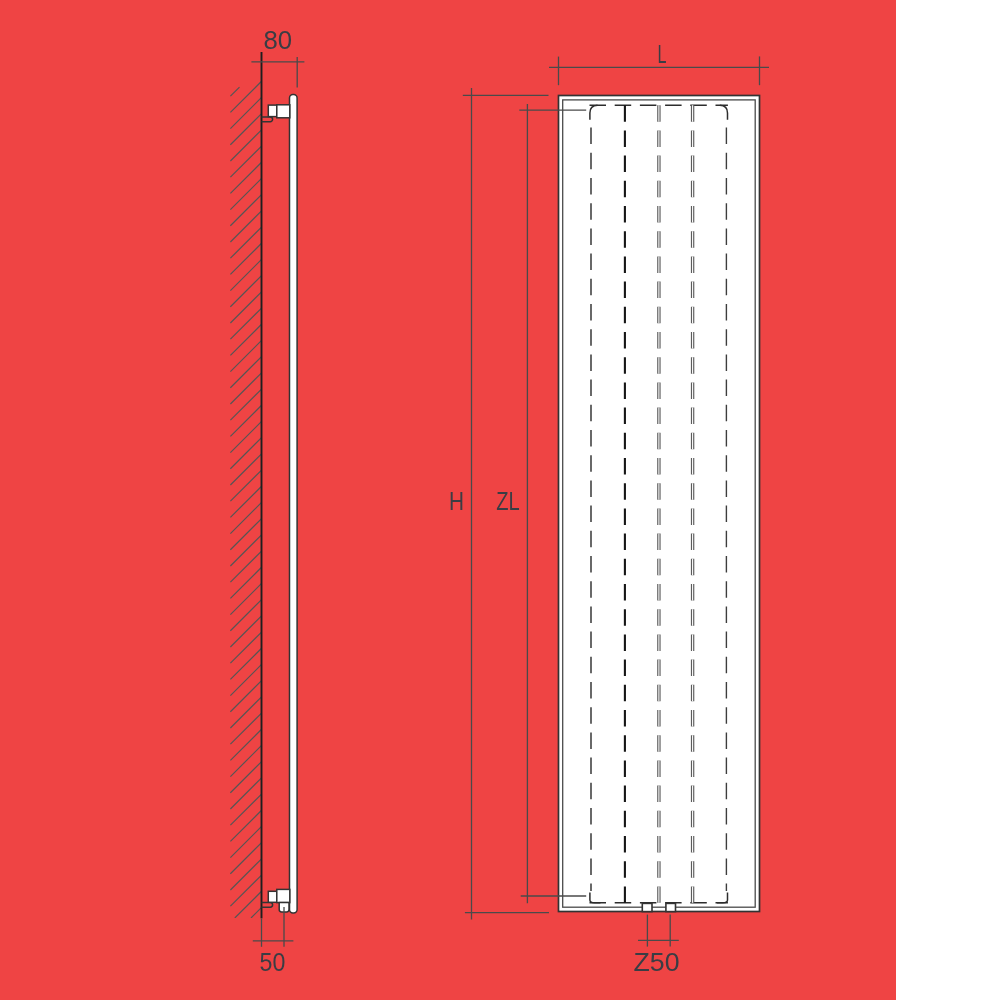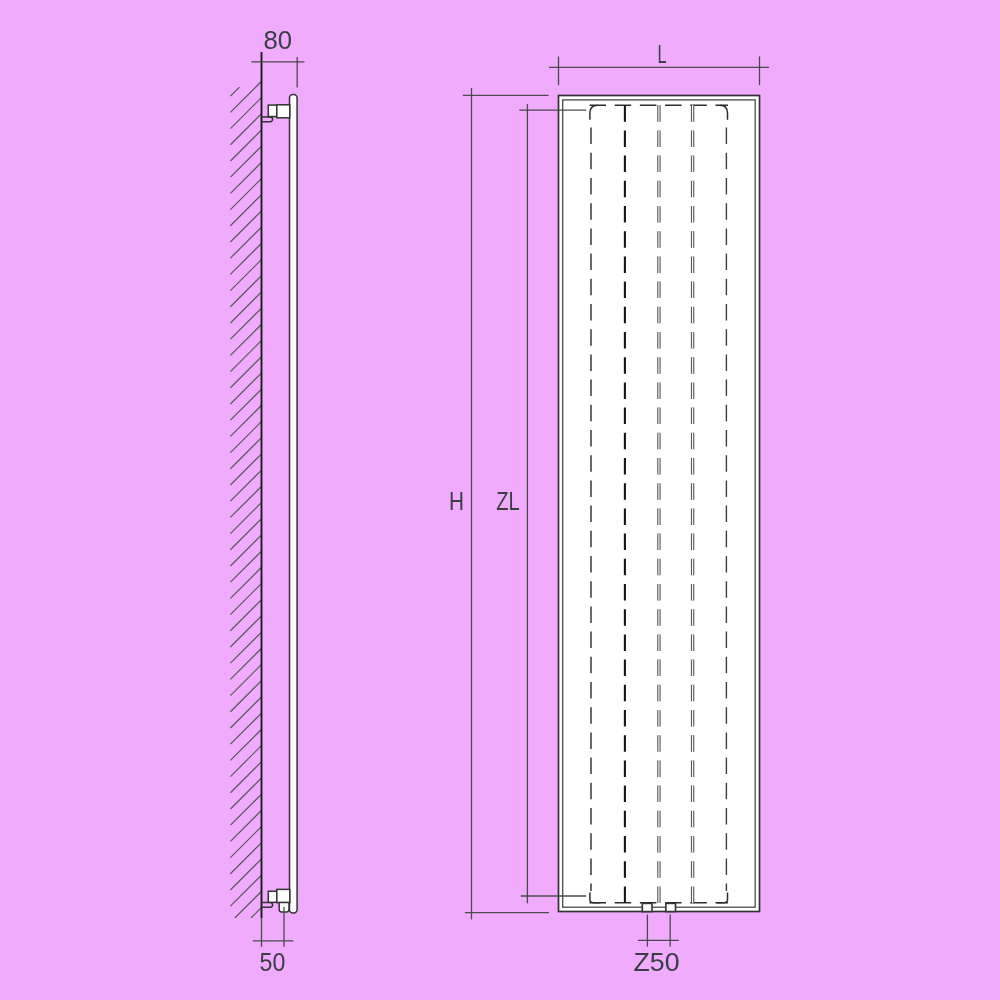--- a/index.html
+++ b/index.html
@@ -1,16 +1,16 @@
 <!DOCTYPE html>
 <html><head>
 <meta charset="utf-8">
 <style>
   html,body{margin:0;padding:0;background:#ffffff;}
-  .page{width:1000px;height:1000px;position:relative;background:#f0abfc;}
+  .page{width:896px;height:1000px;position:relative;background:#ef4444;}
   text{font-family:"Liberation Sans",sans-serif;fill:#3a3d44;}
 </style>
 </head>
 <body>
 <div class="page">
 <svg width="1000" height="1000" viewBox="0 0 1000 1000" xmlns="http://www.w3.org/2000/svg">
   <defs>
     <clipPath id="hatchclip">
           <rect x="230" y="80" width="32" height="838"></rect>
         </clipPath>

